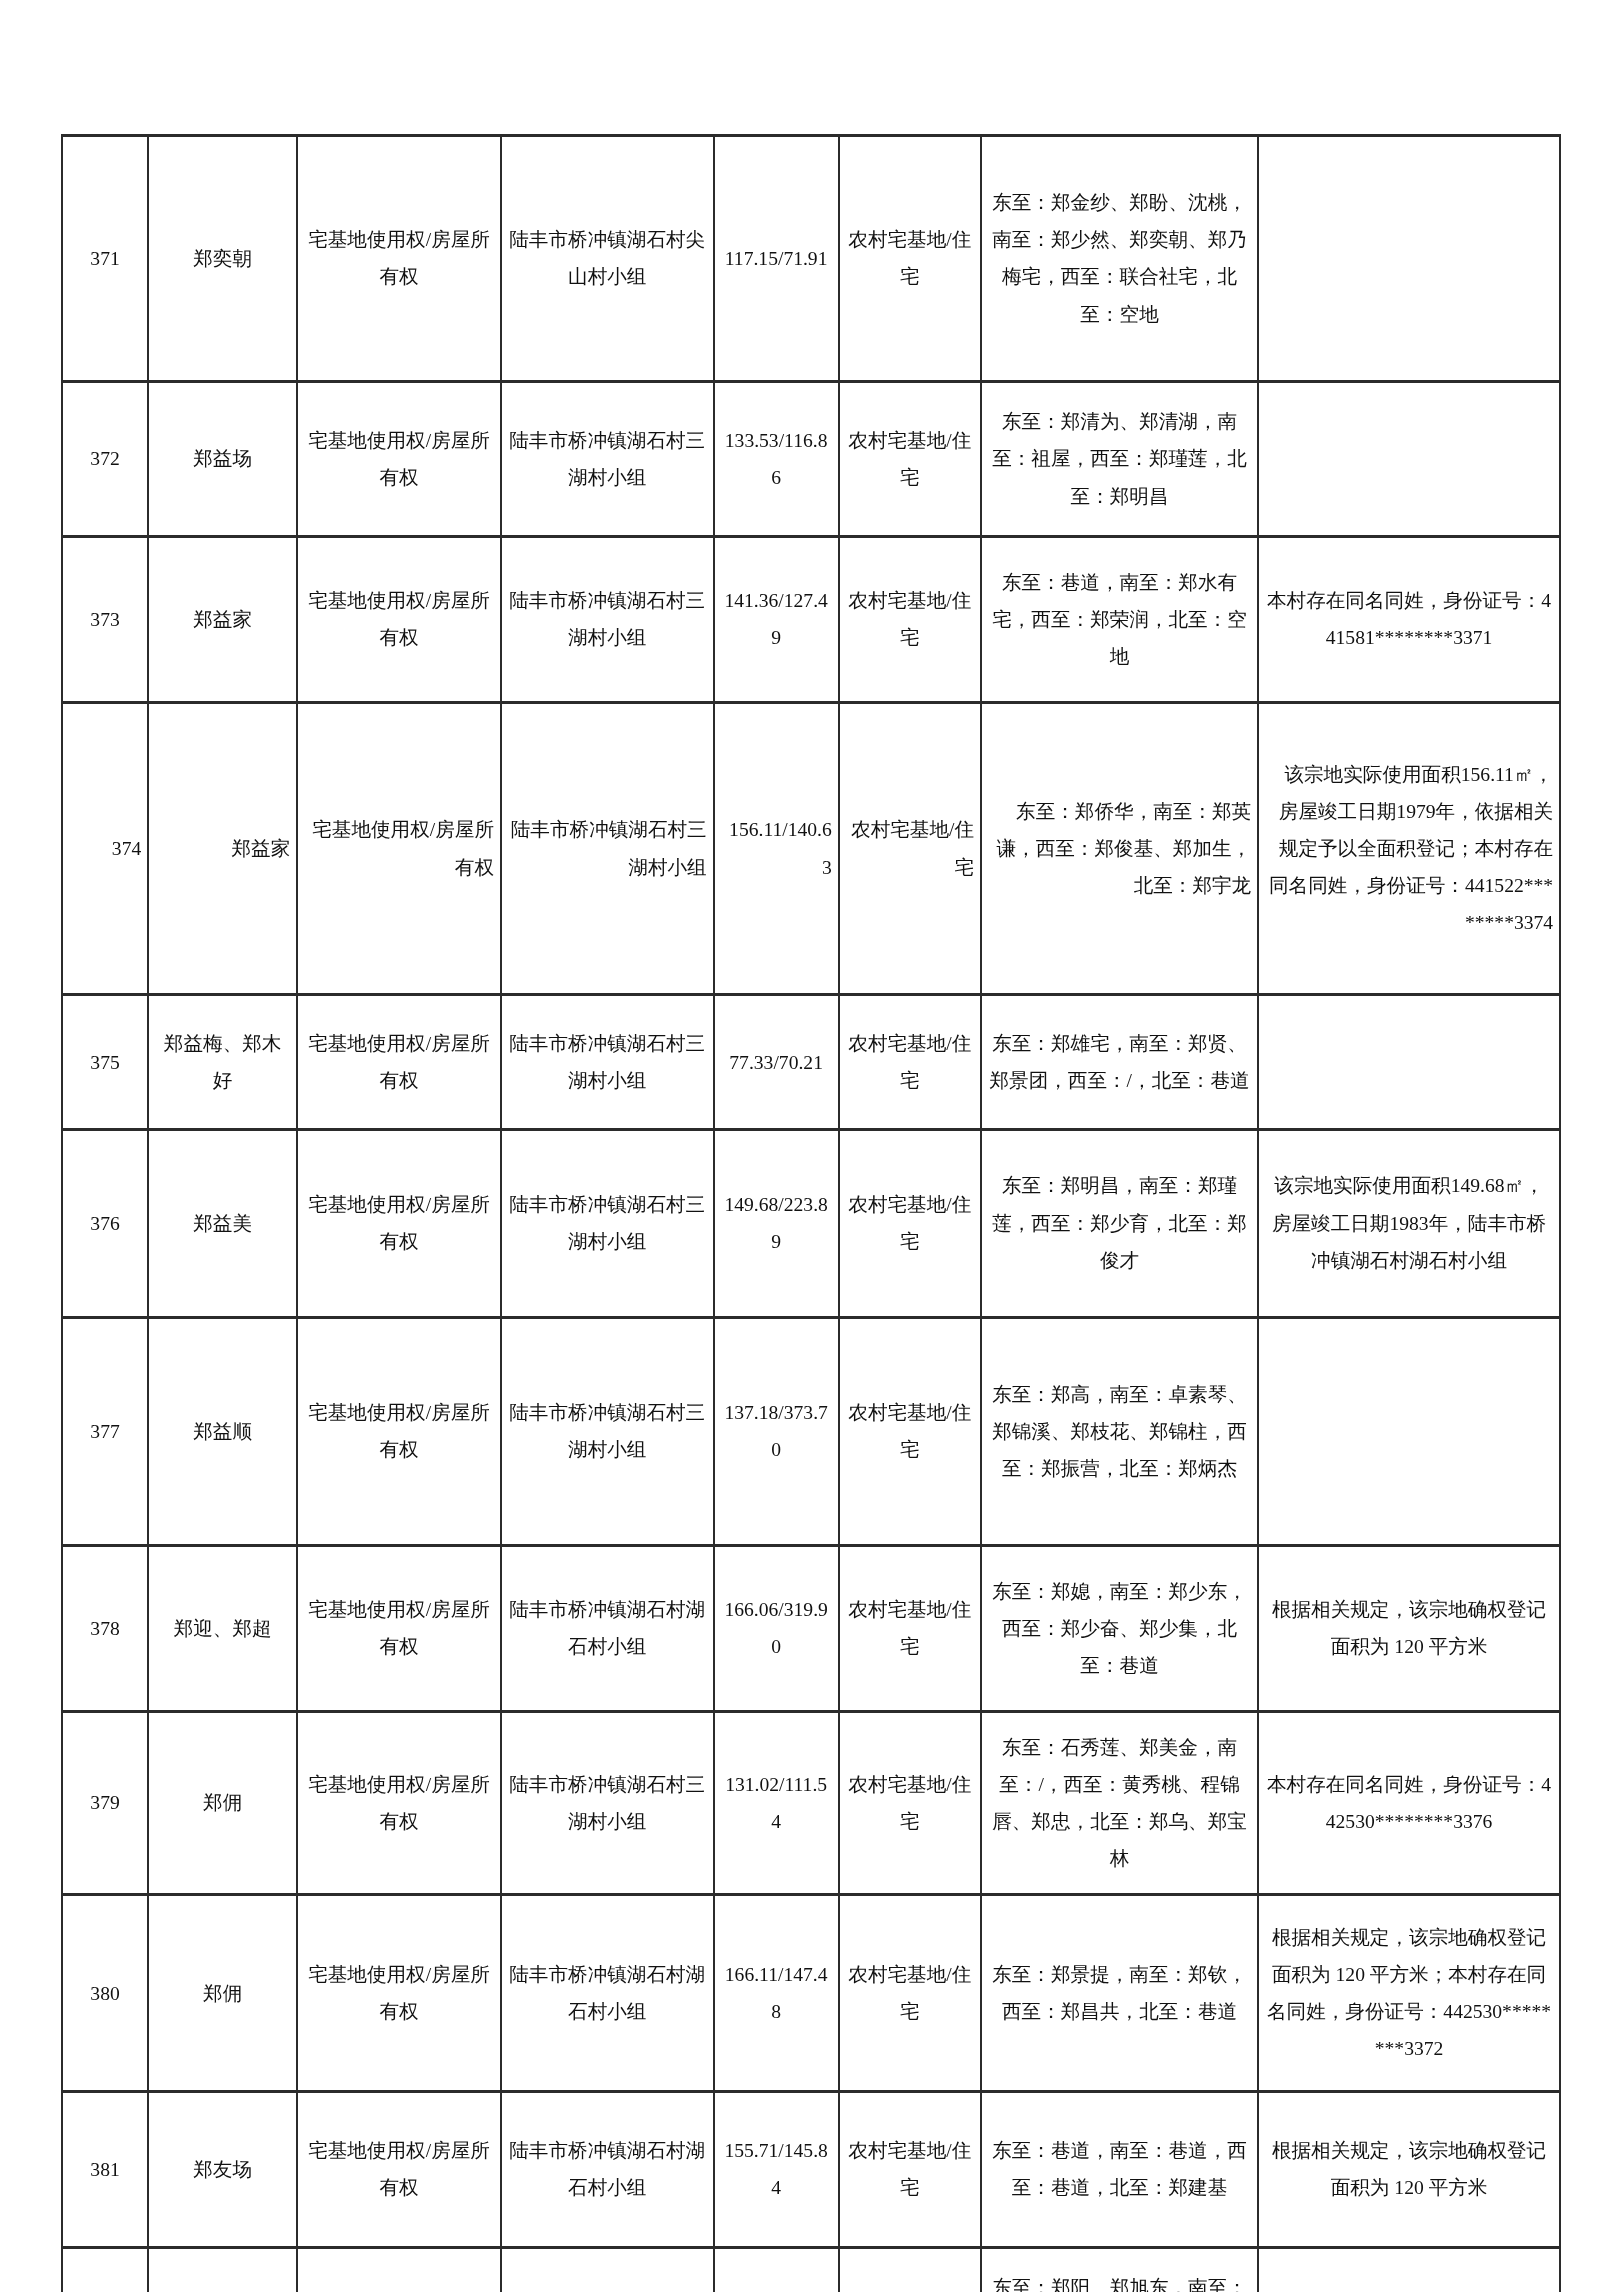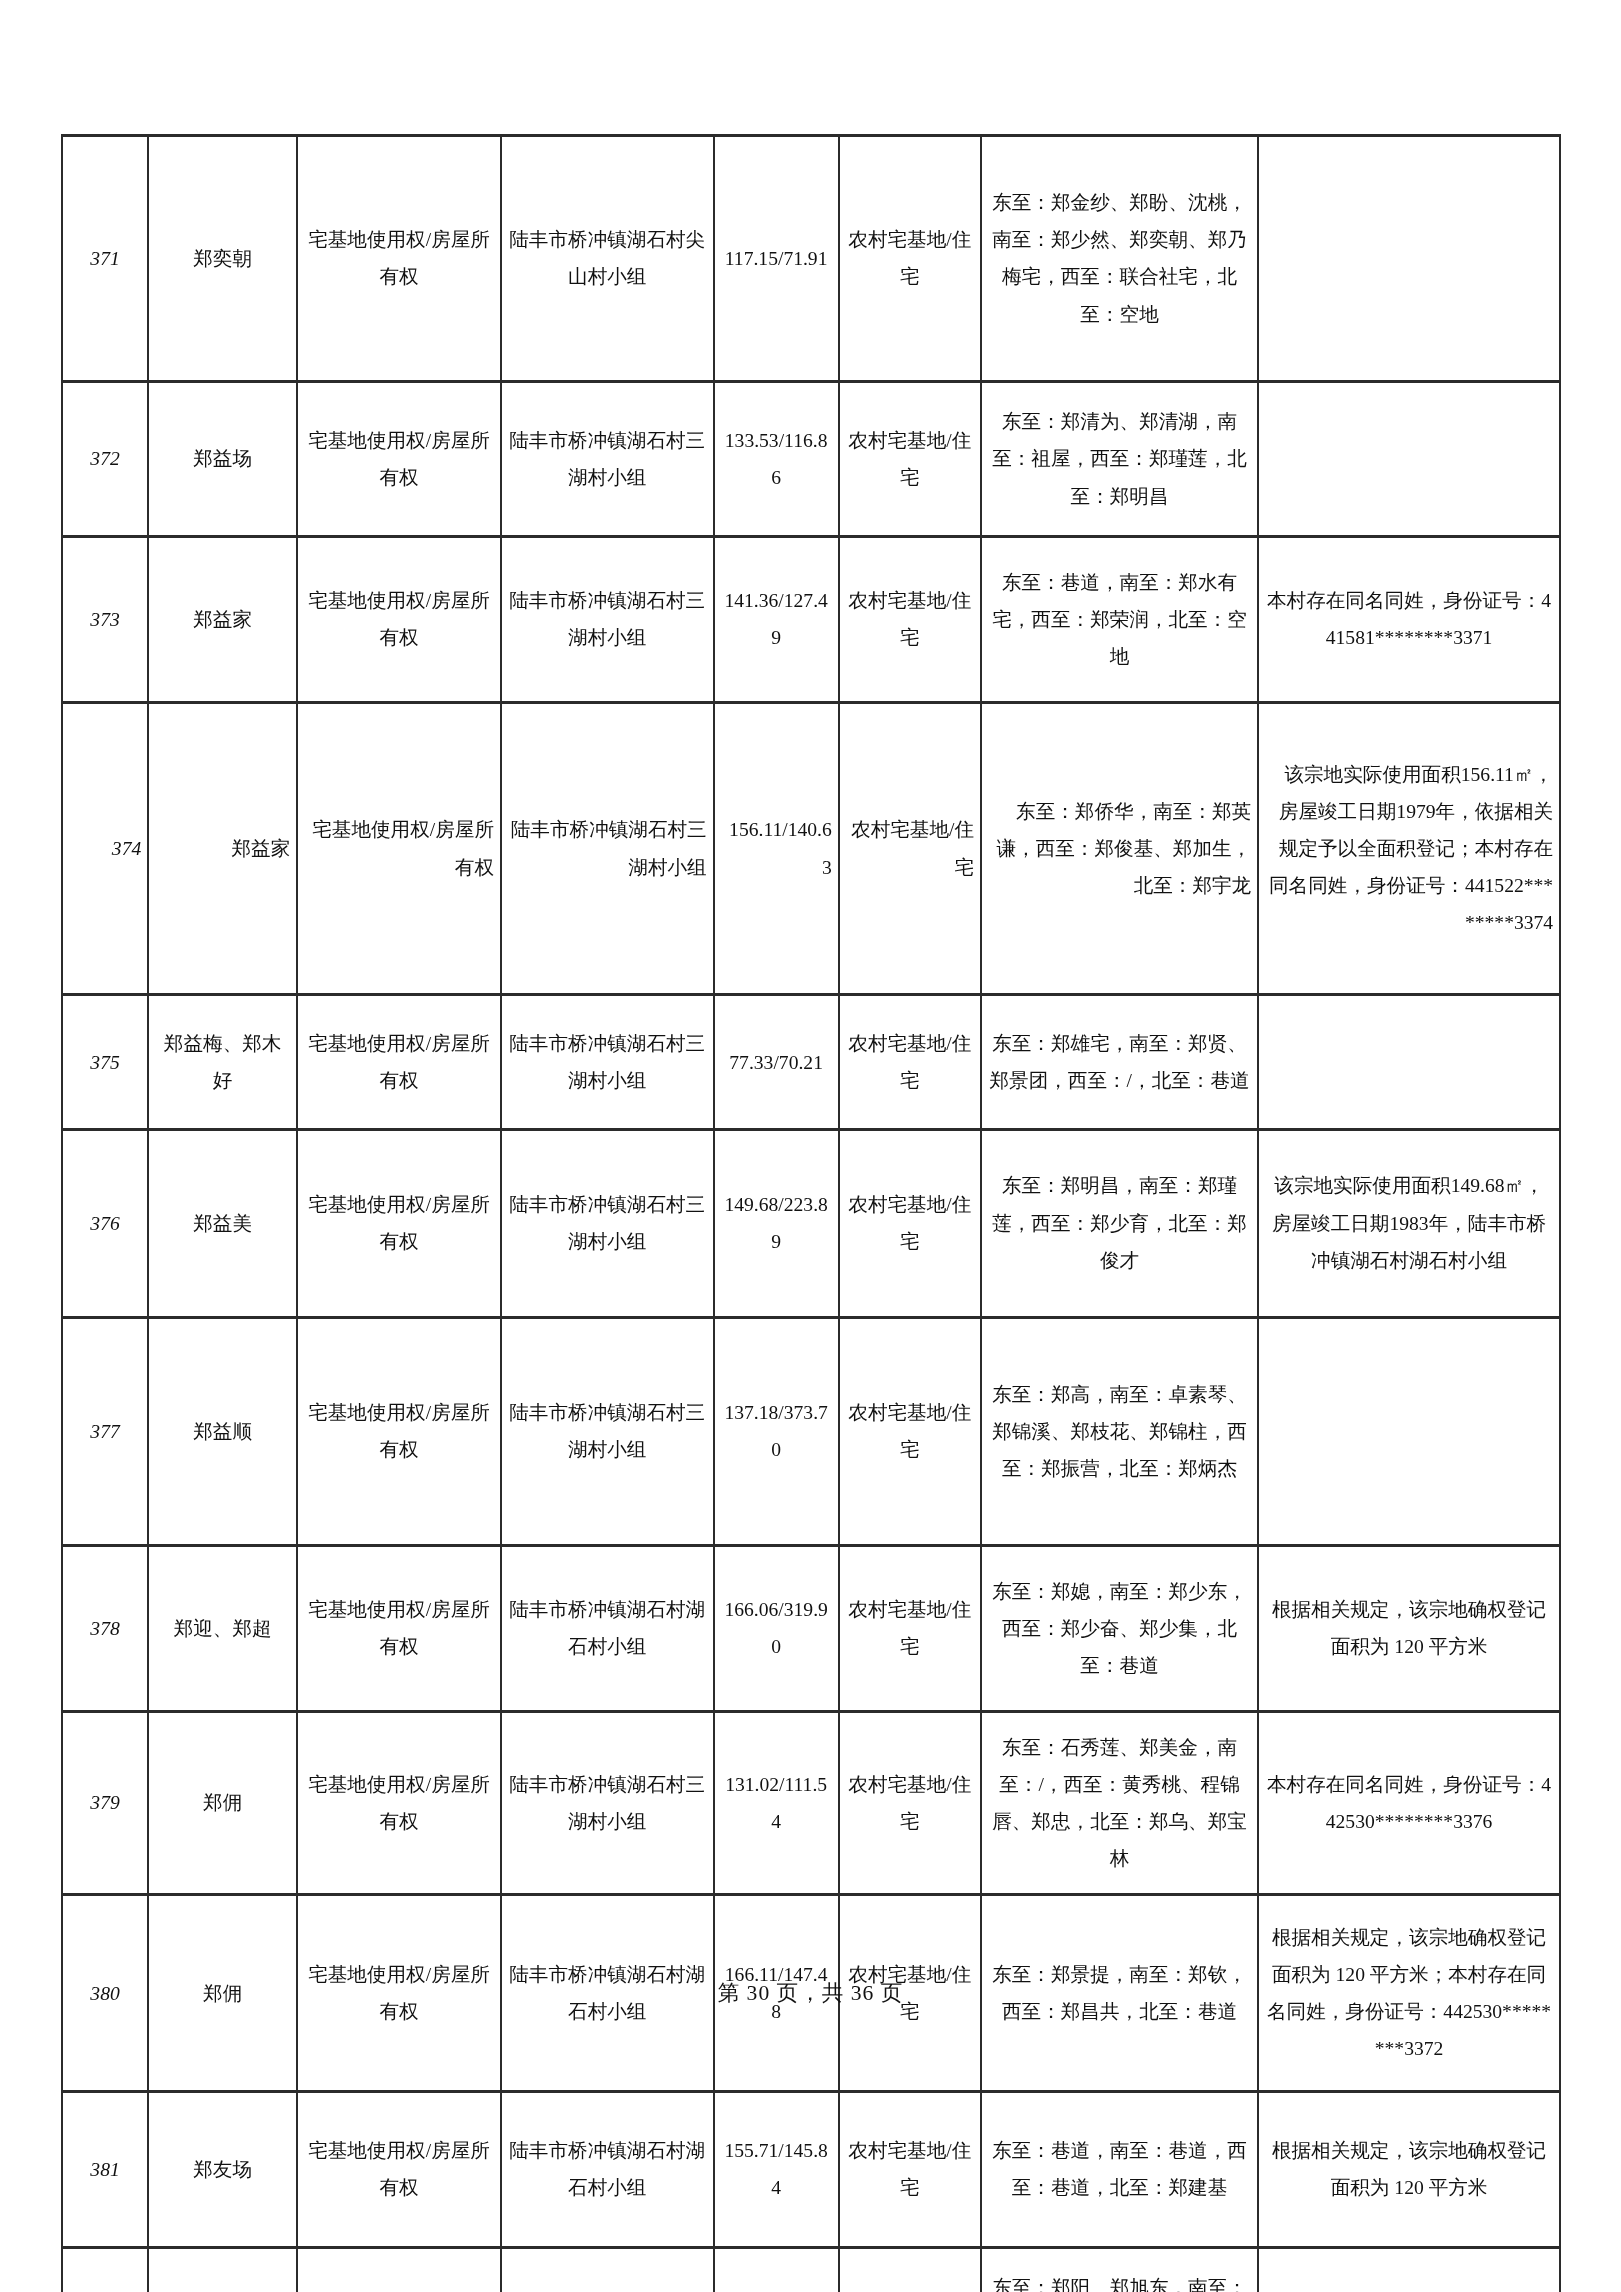--- a/index.html
+++ b/index.html
@@ -24,21 +24,21 @@
     border-top:3.9px solid #2b2b2b;
     border-bottom:3.9px solid #2b2b2b;
     font-size:19.6px;
     line-height:1.9;
     vertical-align:middle;
     text-align:center;
     padding:7.8px 5.9px;
     word-break:break-all;
     overflow:hidden;
   }
-  td.c-seq{padding:7.8px 2px;font-style:italic;}
+  td.c-seq{padding:7.8px 2px;}
   td.c-holder{padding:7.8px 7.8px;font-family:Liberation Serif, serif;}
   td.c-right{padding:7.8px 17.6px;}
   td.c-loc{padding:7.8px 19.6px;}
   td.c-area{padding:7.8px 3.9px;}
   td.c-use{padding:7.8px 9.8px;}
   td.c-bound{text-align:left;padding:7.8px 5.9px;}
   td.c-rem{padding:7.8px 5.9px;}
   tr.r-371 td{height:227px;}
   tr.r-372 td{height:137px;}
   tr.r-373 td{height:147px;}
@@ -194,16 +194,15 @@
       <td class="c-right">宅基地使用权/房屋所有权</td>
       <td class="c-loc">陆丰市桥冲镇湖石村湖石村小组</td>
       <td class="c-area">37.91/80.25</td>
       <td class="c-use">农村宅基地/住宅</td>
       <td class="c-bound">东至：郑阳、郑旭东，南至：巷道，西至：郑木成，北至：巷道</td>
       <td class="c-rem"></td>
     </tr>
       </tbody>
   </table>
 
-  <div class="footer">第 30 页，共 36 页</div>
 
 </div>
 
 
 </body></html>

